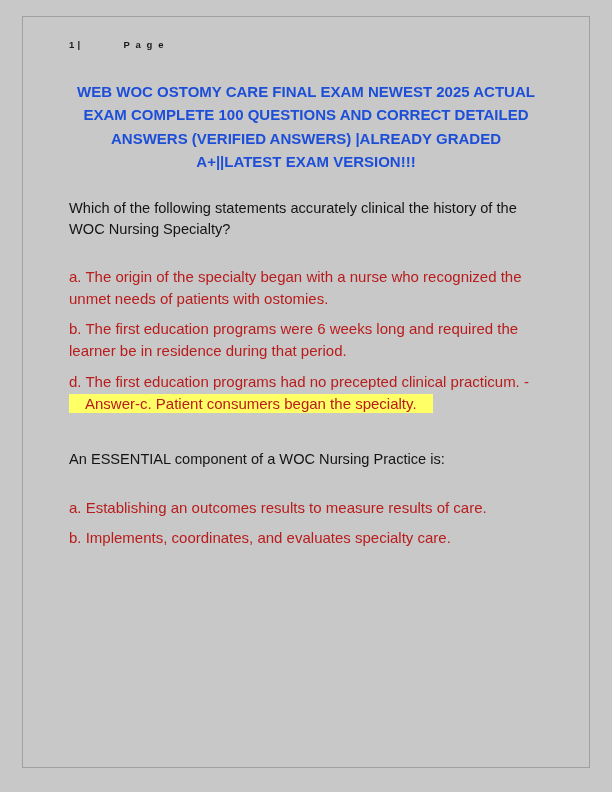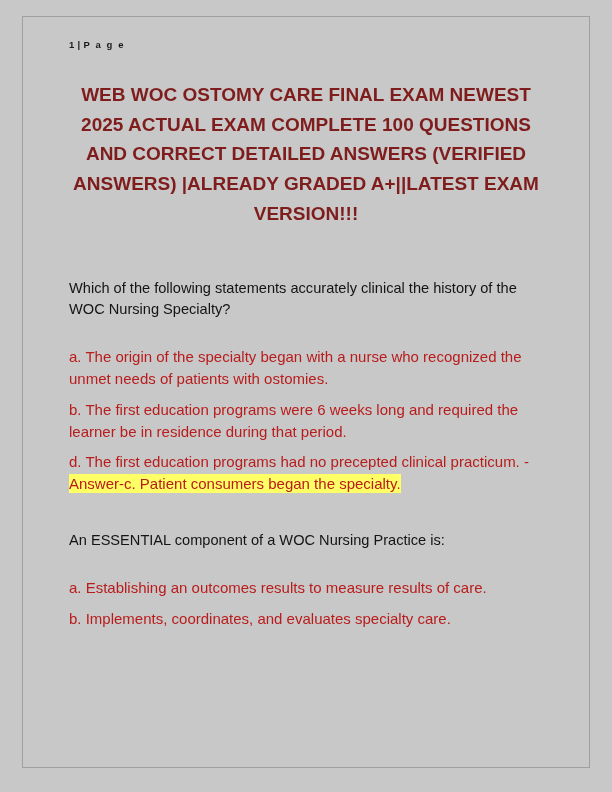--- a/index.html
+++ b/index.html
@@ -34,47 +34,48 @@
   }
   .page-number .num {
     font-weight: bold;
   }
   .page-number .sep {
     font-weight: bold;
   }
   .page-number .word {
     font-weight: bold;
     letter-spacing: 1.6px;
+    margin-left: 40px;
   }
   .doc-title {
-    color: #7f1d1d;
+    color: #1d4ed8;
     font-weight: bold;
-    font-size: 19px;
+    font-size: 15px;
     line-height: 1.56;
     text-align: center;
-    margin: 0 2px 50px 2px;
+    margin: 0 2px 24px 2px;
   }
   .q-block {
     margin-bottom: 4px;
   }
   .q-stem {
     font-size: 14.6px;
     color: #141414;
     line-height: 1.45;
     margin: 0 0 26px 0;
   }
   .opt {
     font-size: 15px;
     color: #b91c1c;
     line-height: 1.45;
     margin: 0 0 9px 0;
   }
   .hl {
     background: #ffff66;
-    padding: 1px 0;
+    padding: 1px 16px;
     box-decoration-break: clone;
     -webkit-box-decoration-break: clone;
   }
   .gap-lg {
     height: 26px;
   }
 </style>
 </head>
 <body>
 

